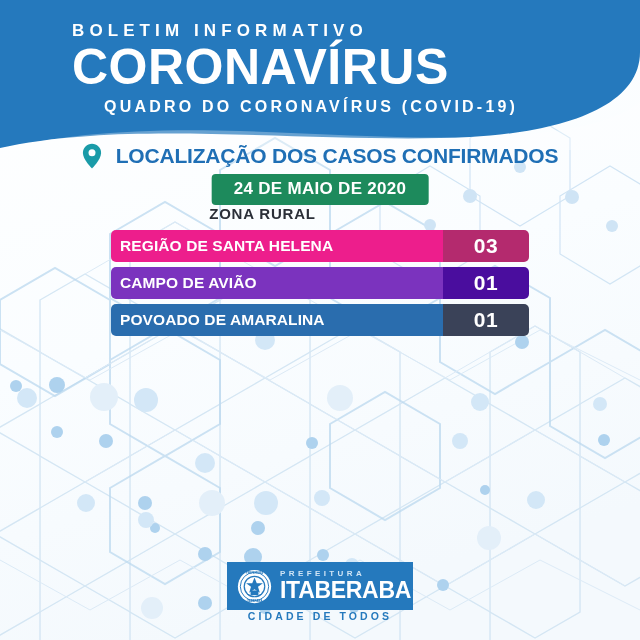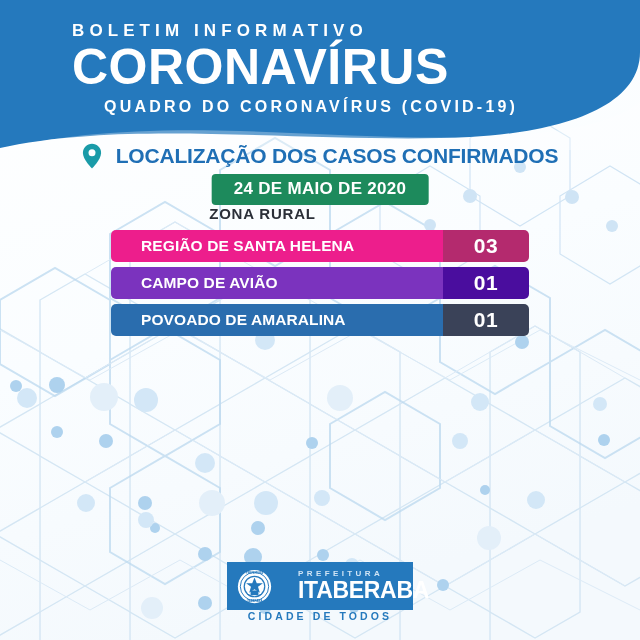--- a/index.html
+++ b/index.html
@@ -114,21 +114,21 @@
     display:flex;
     align-items:stretch;
     height:32px;
     margin-bottom:5px;
     border-radius:5px;
     overflow:hidden;
   }
   .bar-label {
     flex:1 1 auto;
     display:flex; align-items:center;
-    padding-left:30px;
+    padding-left:9px;
     color:#ffffff;
     font-size:15.5px;
     font-weight:bold;
     letter-spacing:0.1px;
     white-space:nowrap;
   }
   .bar-count {
     flex:0 0 86px;
     display:flex; align-items:center; justify-content:center;
     color:#ffffff;
@@ -142,21 +142,21 @@
     position:absolute; left:50%; bottom:18px;
     transform:translateX(-50%);
     width:186px;
     z-index:4;
   }
   #logo-box {
     background:#2579bd;
     width:186px; height:48px;
     display:flex; align-items:center;
     padding-left:10px;
-    gap:26px;
+    gap:8px;
   }
   #seal { width:35px; height:35px; flex:0 0 auto; display:block; }
   .logo-text { display:flex; flex-direction:column; justify-content:center; line-height:1; }
   #logo-prefeitura {
     color:#cfe4f5;
     font-size:8px;
     font-weight:bold;
     letter-spacing:3.4px;
     margin-bottom:1px;
   }

